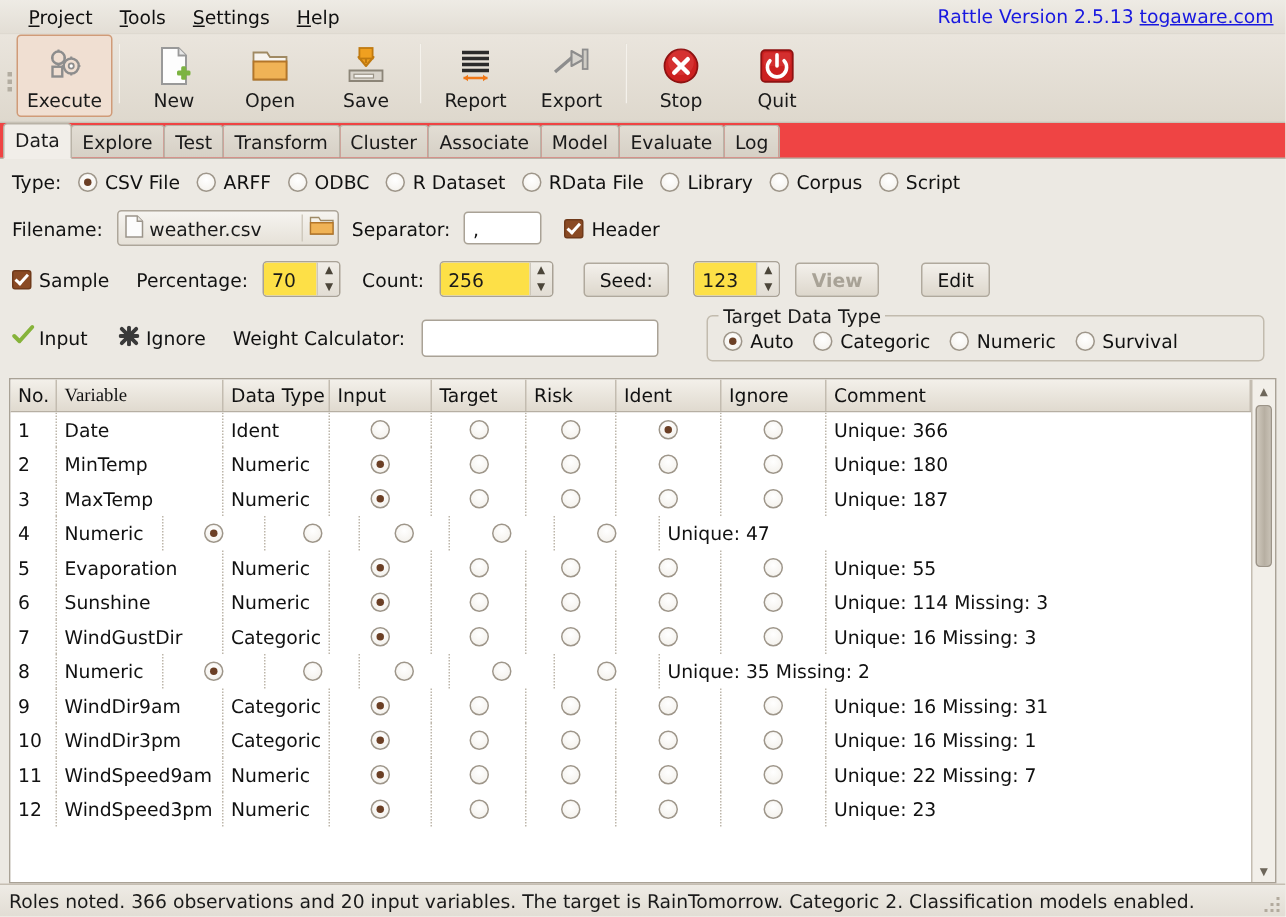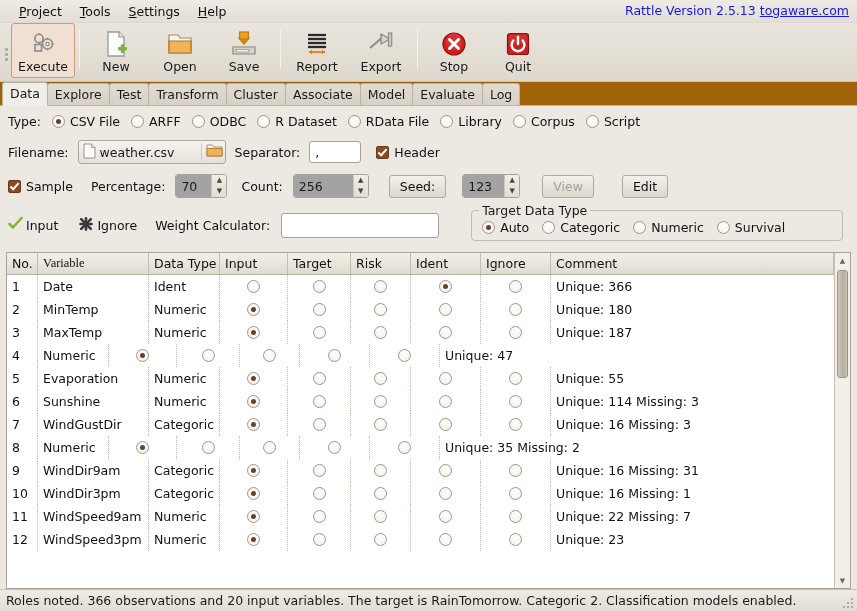--- a/index.html
+++ b/index.html
@@ -86,21 +86,21 @@
   .tb-sep {
     width: 1px; height: 40px; margin: 6px 4px 0 4px;
     background: #c9c3b7;
     border-right: 1px solid #f5f2ec;
   }
 
   
   .tabs {
     height: 24px;
     display: flex; align-items: flex-end;
-    background: #a16207;
+    background: #ef4444;
     border-bottom: 1px solid #b9b3a7;
     padding-left: 2px;
     flex: none;
   }
   .tab {
     font-size: 12.5px;
     padding: 3px 7px 3px 7px;
     border: 1px solid #b9b3a7;
     border-bottom: none;
     background: linear-gradient(to bottom, #e2ddd4, #d6d0c5);
@@ -180,21 +180,21 @@
   .spin {
     display: flex; align-items: stretch;
     border: 1px solid #a9a296;
     border-radius: 3px;
     background: #fff;
     height: 24px;
     overflow: hidden;
   }
   .spin .val {
     flex: 1; display: flex; align-items: center;
-    padding: 0 5px; font-size: 12.5px; background: #a3a3a3;
+    padding: 0 5px; font-size: 12.5px; background: #fde047;
   }
   .spin .arrows {
     width: 15px;
     display: flex; flex-direction: column;
     background: linear-gradient(to bottom,#f0ede7,#e2ddd4);
     border-left: 1px solid #cdc7bb;
   }
   .spin .arrows span {
     flex: 1; display: flex; align-items: center; justify-content: center;
     font-size: 7px; color: #4b4539; line-height: 1;
@@ -555,21 +555,21 @@
           </span>
       </div>
       <div class="btn" style="margin-left:10px;"><span>Seed:</span></div>
       <div class="spin" style="width:58px; margin-left:6px;">
         <span class="val">123</span>
         <span class="arrows">
             <span>▲</span>
             <span>▼</span>
           </span>
       </div>
-      <div class="btn disabled" style="margin-left:12px;"><span>View</span></div>
+      <div class="btn disabled" style="font-weight:bold;"><span>View</span></div>
       <div class="btn" style="margin-left:18px;"><span>Edit</span></div>
     </div>
 
     <div class="row" style="height:42px; gap:8px; align-items:center;">
       <span class="radio-grp" style="gap:3px;">
         <span>
           <svg width="15" height="15" viewBox="0 0 15 15">
               <path d="M1.5 8 L5 11.5 L13.5 2" fill="none" stroke="#86b33a" stroke-width="2.6" stroke-linecap="round" stroke-linejoin="round"></path>
             </svg>
         </span>

